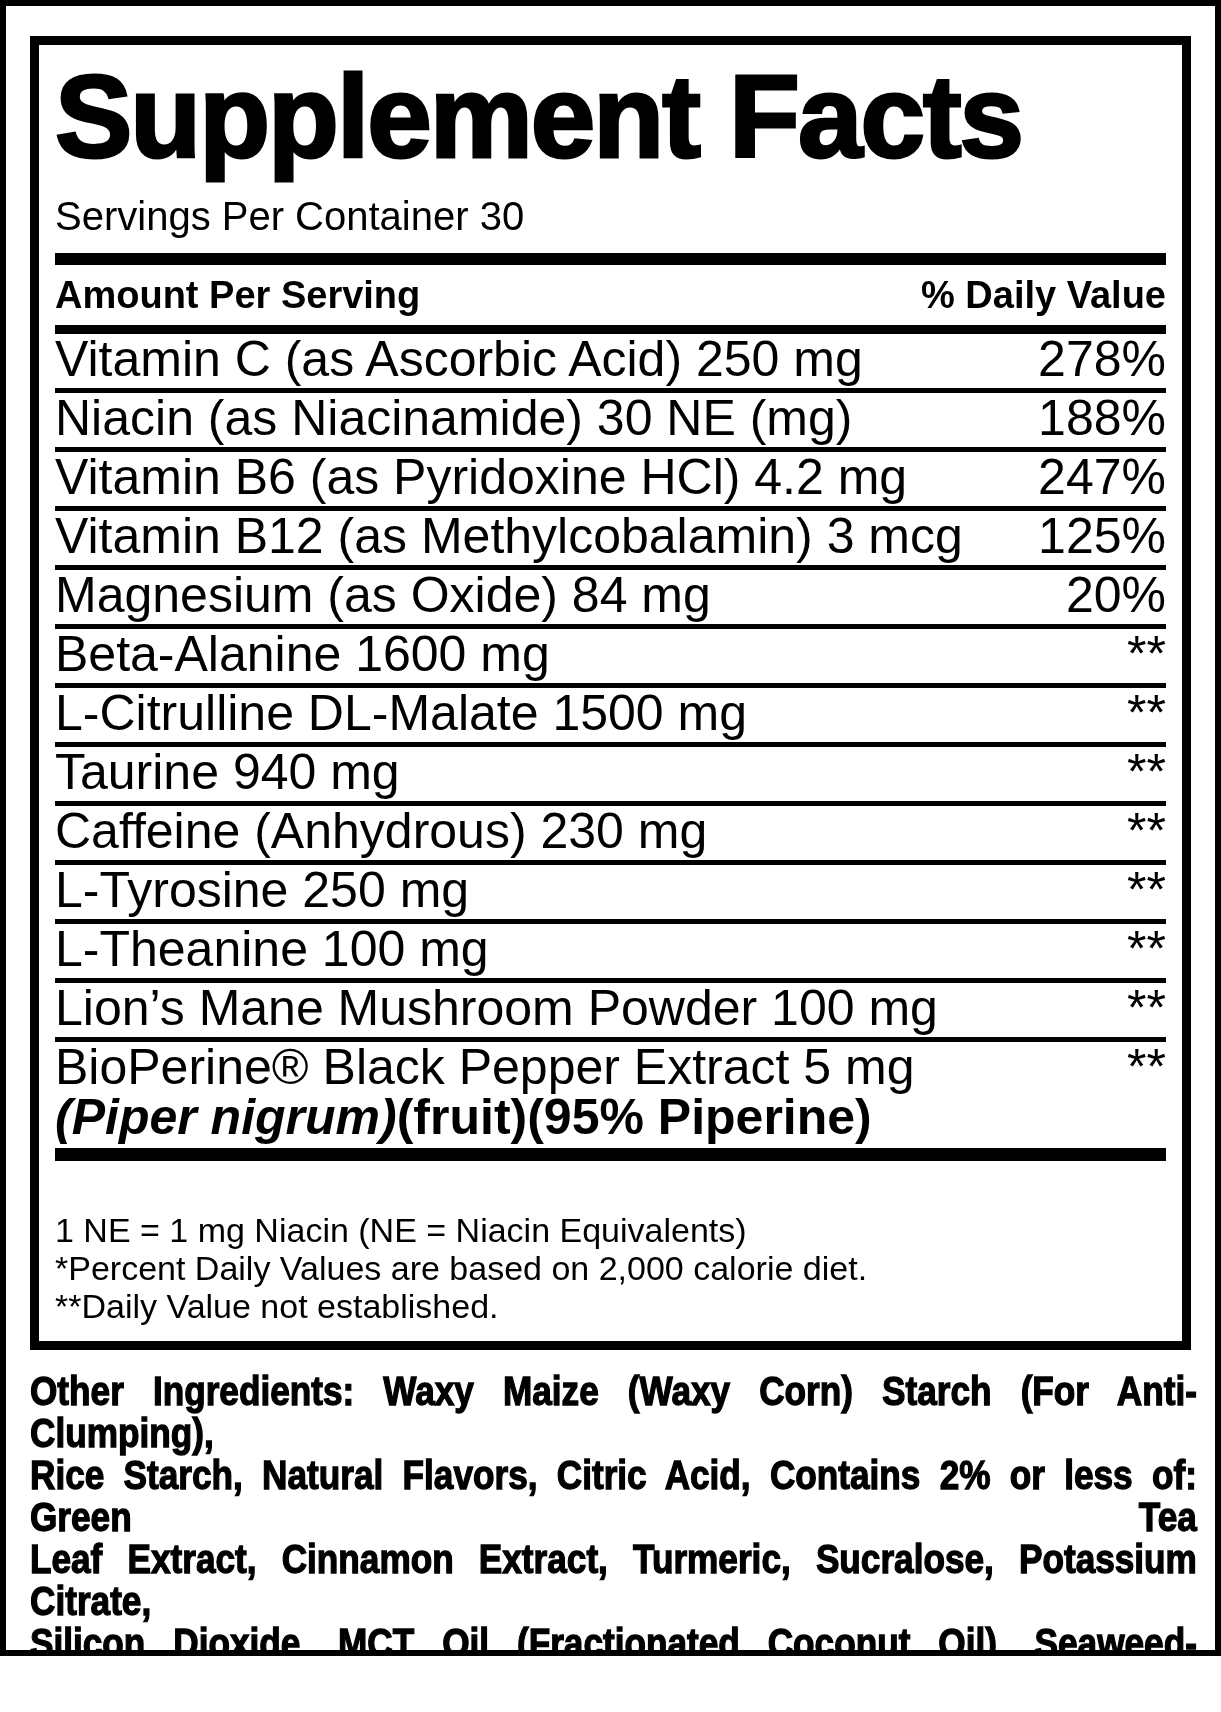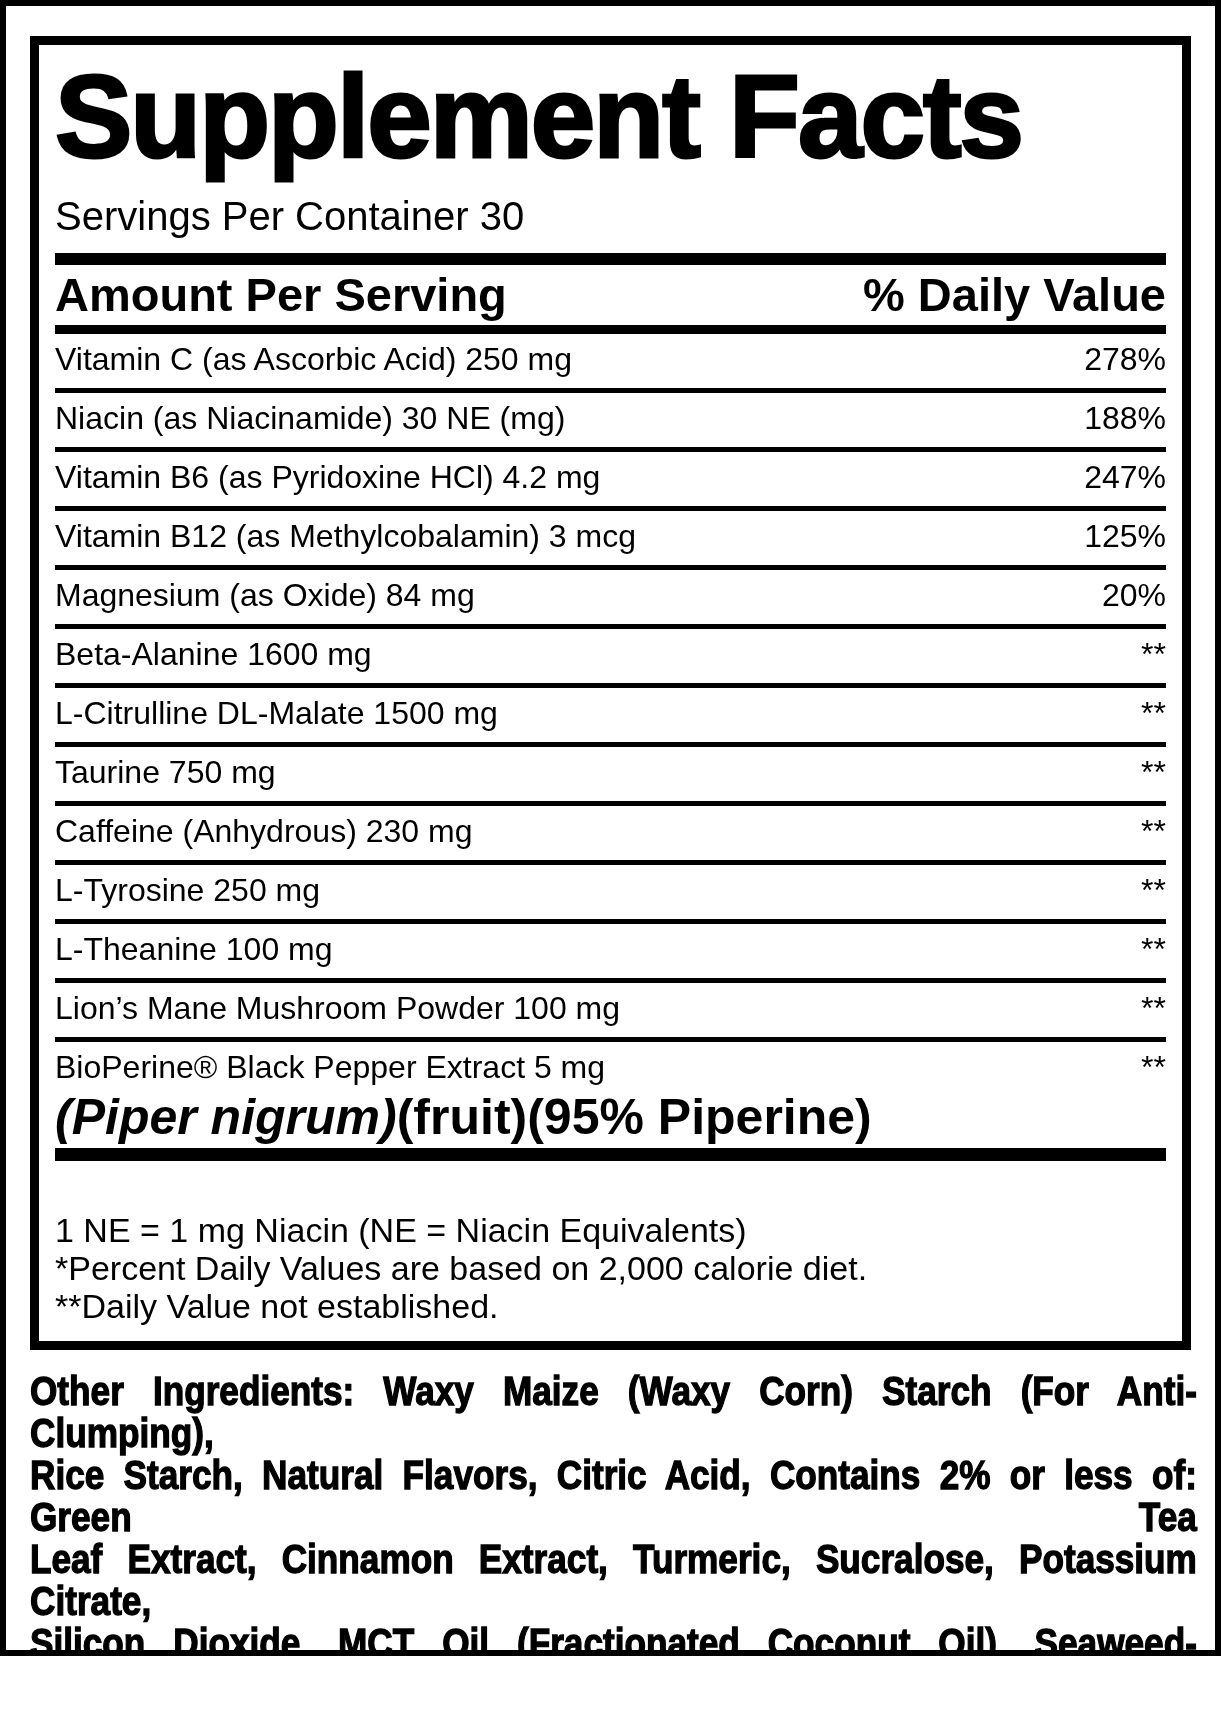--- a/index.html
+++ b/index.html
@@ -36,26 +36,26 @@
     line-height: 50px;
     font-weight: 400;
   }
   .serving-block { margin-bottom: 12px; }
   .bar { background: #000; width: 100%; }
   .bar-top { height: 12px; }
   .bar-under-header { height: 9px; }
   .bar-footnote { height: 13px; }
   .head-row {
     display: flex; justify-content: space-between; align-items: baseline;
-    font-size: 47px; line-height: 46px; font-weight: 700;
+    font-size: 38px; line-height: 46px; font-weight: 700;
     padding: 7px 0 7px 0;
   }
   .nrow-main {
     display: flex; justify-content: space-between; align-items: center;
-    font-size: 32px; line-height: 40px; font-weight: 400;
+    font-size: 50px; line-height: 40px; font-weight: 400;
     padding: 5px 0 9px 0;
   }
   .nname { white-space: nowrap; }
   .ndv { white-space: nowrap; padding-left: 20px; }
   .nsub {
     font-size: 50px; line-height: 42px; font-weight: 700;
     padding: 0 0 10px 0;
   }
   .nsub .it { font-style: italic; }
   .sep { height: 5px; background: #000; width: 100%; }
@@ -155,21 +155,21 @@
     <div class="nrow-main">
       <span class="nname">L-Citrulline DL-Malate 1500 mg</span>
       <span class="ndv">**</span>
     </div>
 
     <div class="sep"></div>
   </div>
 
   <div class="nrow">
     <div class="nrow-main">
-      <span class="nname">Taurine 750 mg</span>
+      <span class="nname">Taurine 940 mg</span>
       <span class="ndv">**</span>
     </div>
 
     <div class="sep"></div>
   </div>
 
   <div class="nrow">
     <div class="nrow-main">
       <span class="nname">Caffeine (Anhydrous) 230 mg</span>
       <span class="ndv">**</span>

